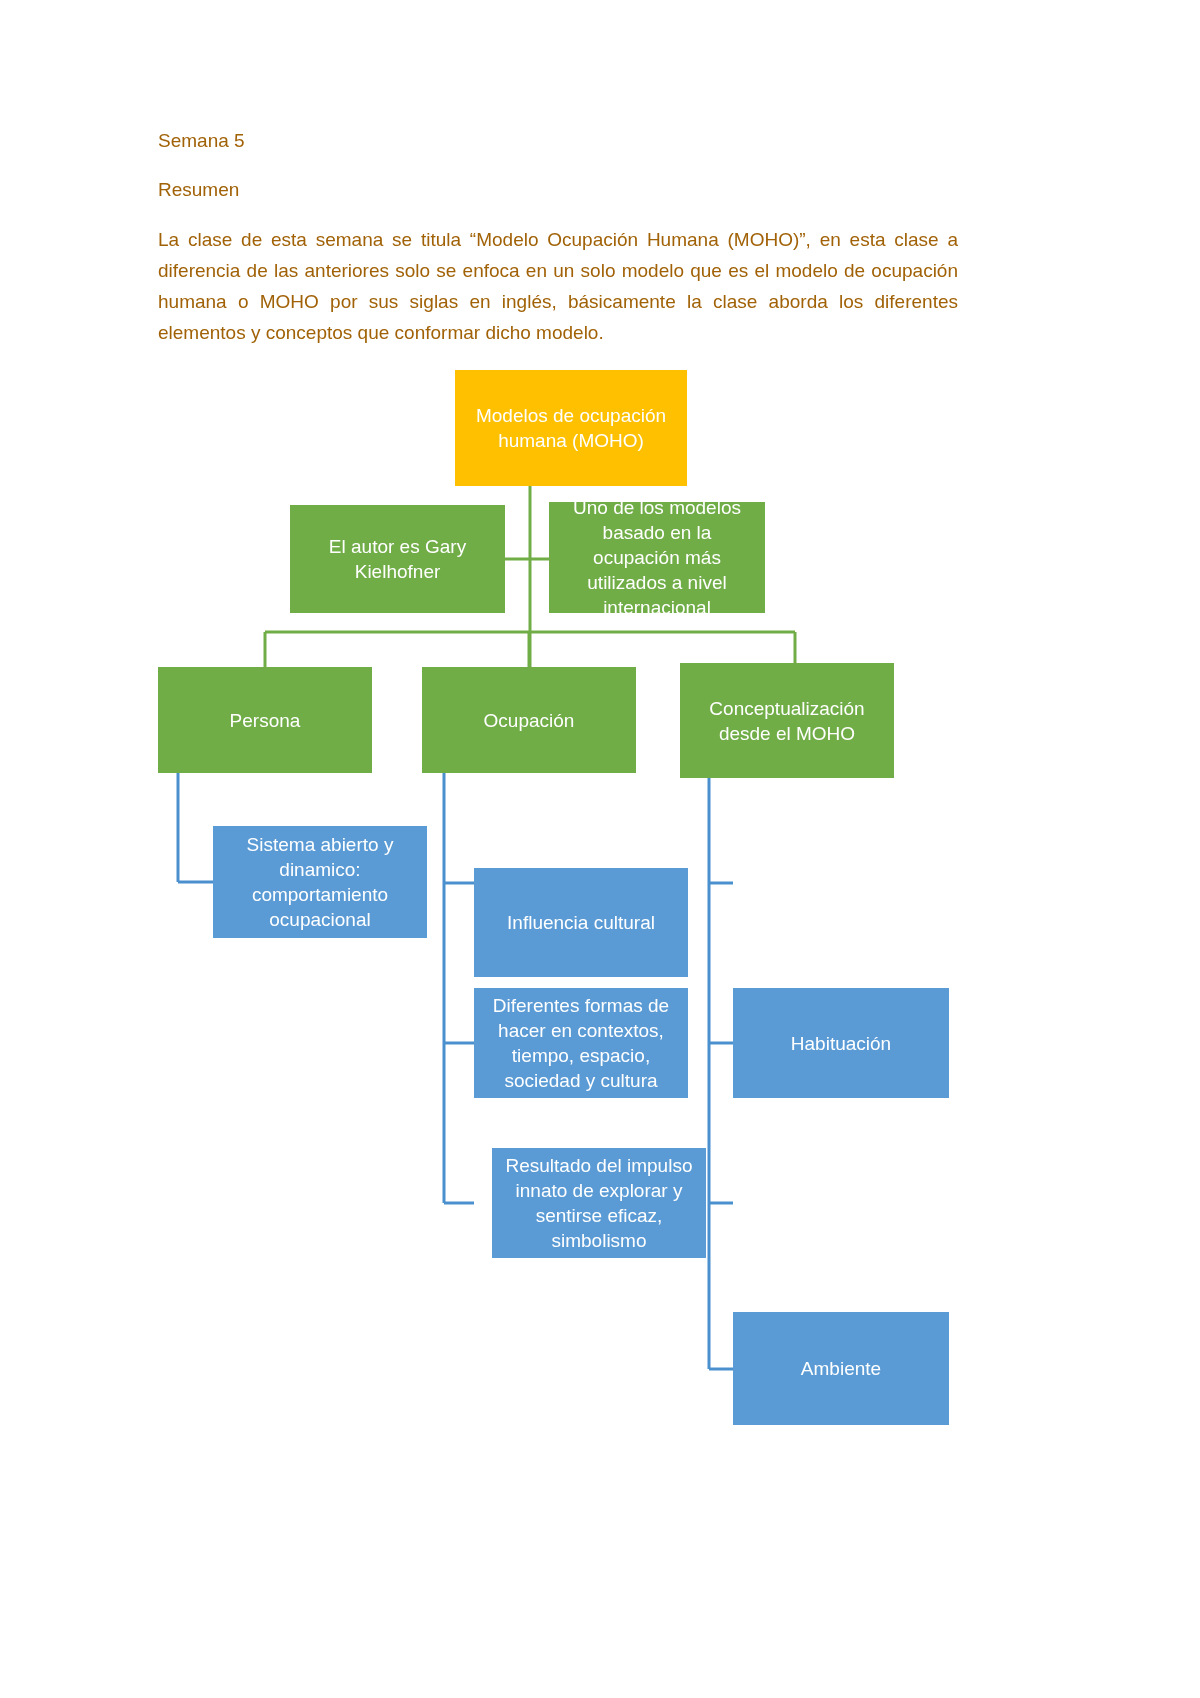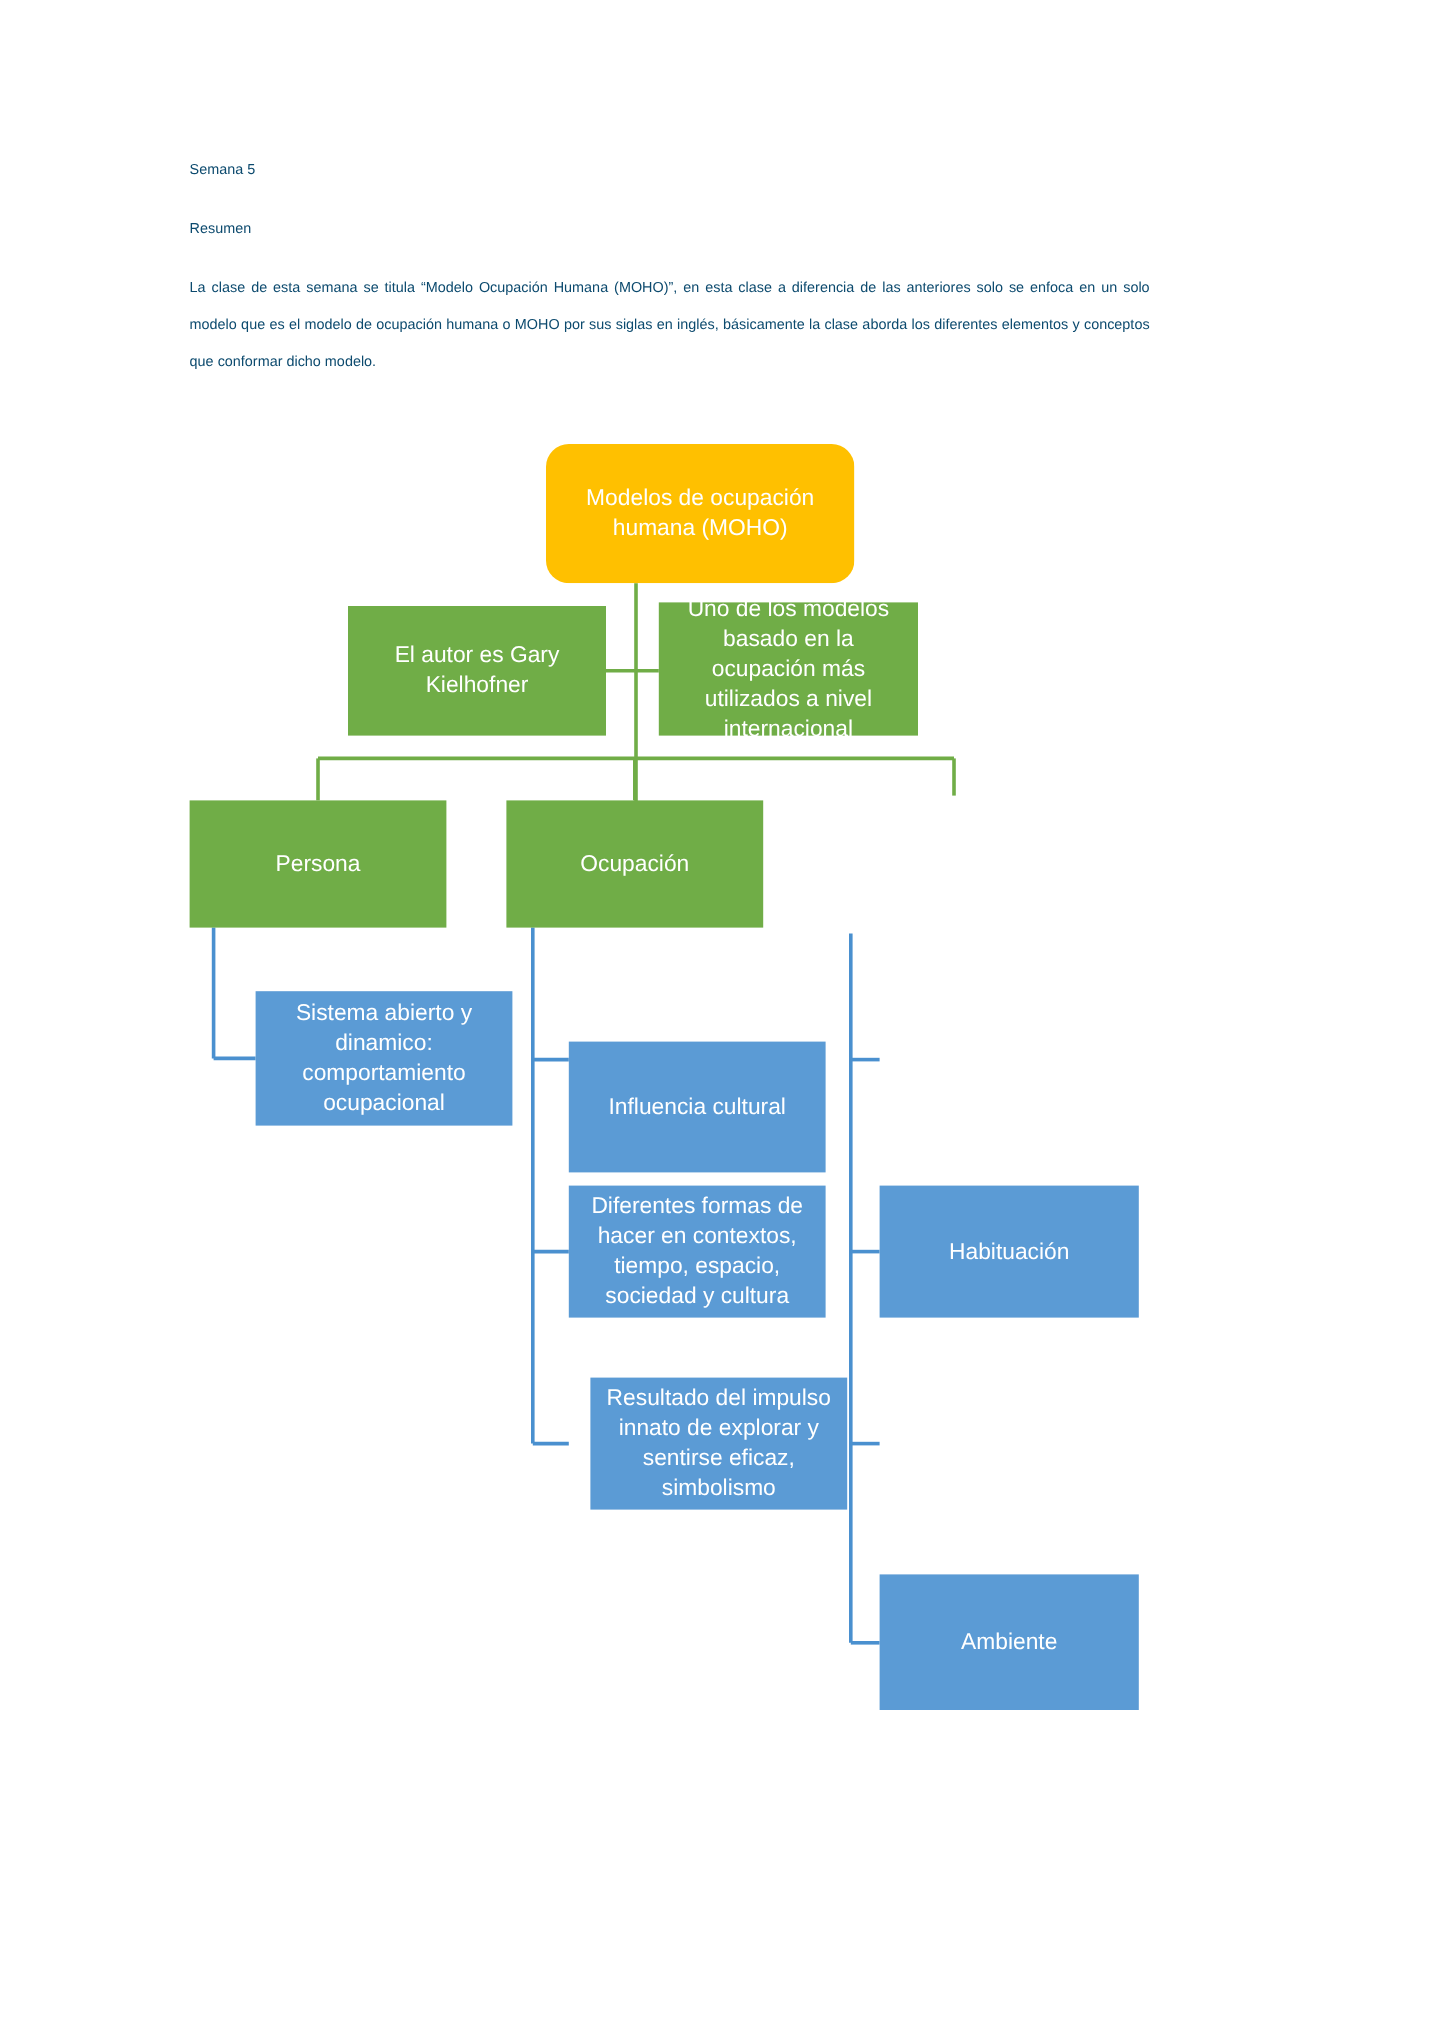--- a/index.html
+++ b/index.html
@@ -14,23 +14,23 @@
     color: #000000;
     overflow: hidden;
   }
 
   
   #doc-text {
     position: absolute;
     left: 158px; top: 126px; width: 800px;
   }
   .para {
-    font-size: 12px;
+    font-size: 19px;
     line-height: 30px;
-    color: #0c4a6e;
+    color: #a16207;
     margin: 0 0 19px 0;
   }
   .para.justified {
     text-align: justify;
     text-justify: inter-word;
     line-height: 31px;
   }
 
   
   #diagram {
@@ -55,21 +55,21 @@
     padding: 4px 8px;
     border: 1px solid rgba(255,255,255,0.0);
   }
   .node .label { display: block; width: 100%; }
 
   .node.orange { background: #FFC000; }
   .node.green  { background: #70AD47; }
   .node.blue   { background: #5B9BD5; }
 
   
-  #n-root      { left:455px; top:370px;  width:257px; height:116px;border-radius:19px; }
+  #n-root      { left:455px; top:370px;  width:232px; height:116px; }
   #n-autor     { left:290px; top:505px;  width:215px; height:108px; }
   #n-uno       { left:549px; top:502px;  width:216px; height:111px; }
   #n-persona   { left:158px; top:667px;  width:214px; height:106px; }
   #n-ocupacion { left:422px; top:667px;  width:214px; height:106px; }
   #n-concept   { left:680px; top:663px;  width:214px; height:115px; }
 
   #n-sistema   { left:213px; top:826px;  width:214px; height:112px;justify-content:center; }
   #n-influ     { left:474px; top:868px;  width:214px; height:109px; }
   #n-diferent  { left:474px; top:988px;  width:214px; height:110px; }
   #n-resultado { left:492px; top:1148px; width:214px; height:110px; }
@@ -135,20 +135,23 @@
   <div class="node green" id="n-uno">
     <span class="label">Uno de los modelos basado en la ocupación más utilizados a nivel internacional</span>
   </div>
 
   <div class="node green" id="n-persona">
     <span class="label">Persona</span>
   </div>
   <div class="node green" id="n-ocupacion">
     <span class="label">Ocupación</span>
   </div>
+  <div class="node green" id="n-concept">
+    <span class="label">Conceptualización desde el MOHO</span>
+  </div>
 
   <div class="node blue" id="n-sistema">
     <span class="label">Sistema abierto y dinamico: comportamiento ocupacional</span>
   </div>
 
   <div class="node blue" id="n-influ">
     <span class="label">Influencia cultural</span>
   </div>
   <div class="node blue" id="n-diferent">
     <span class="label">Diferentes formas de hacer en contextos, tiempo, espacio, sociedad y cultura</span>

